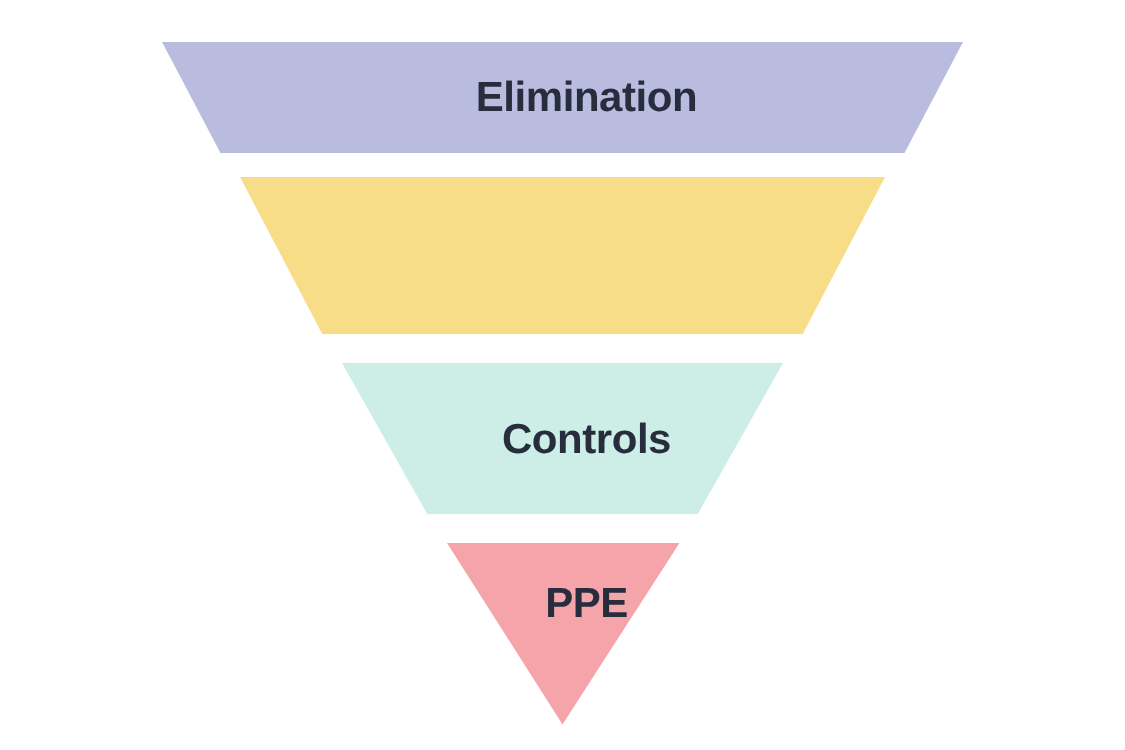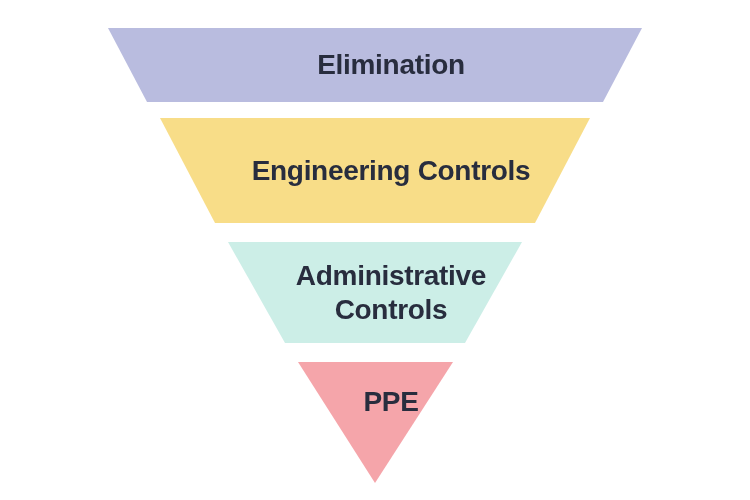--- a/index.html
+++ b/index.html
@@ -69,25 +69,23 @@
 <body>
 
 <div class="canvas" style="background: rgb(255, 255, 255); color: rgb(40, 45, 62);">
 
   <div class="band band-1" style="background: rgb(185, 188, 223);">
     <div class="line">Elimination</div>
     <div class="line"></div>
   </div>
 
   <div class="band band-2" style="background: rgb(248, 221, 136);">
-    <div class="line">Engineering Controls</div>
   </div>
 
   <div class="band band-3" style="background: rgb(204, 238, 231);">
-    <div class="line">Administrative</div>
     <div class="line">Controls</div>
   </div>
 
   <div class="band band-4" style="background: rgb(245, 165, 170);">
     <div class="line">PPE</div>
     <div class="line"></div>
   </div>
 
 </div>
 

